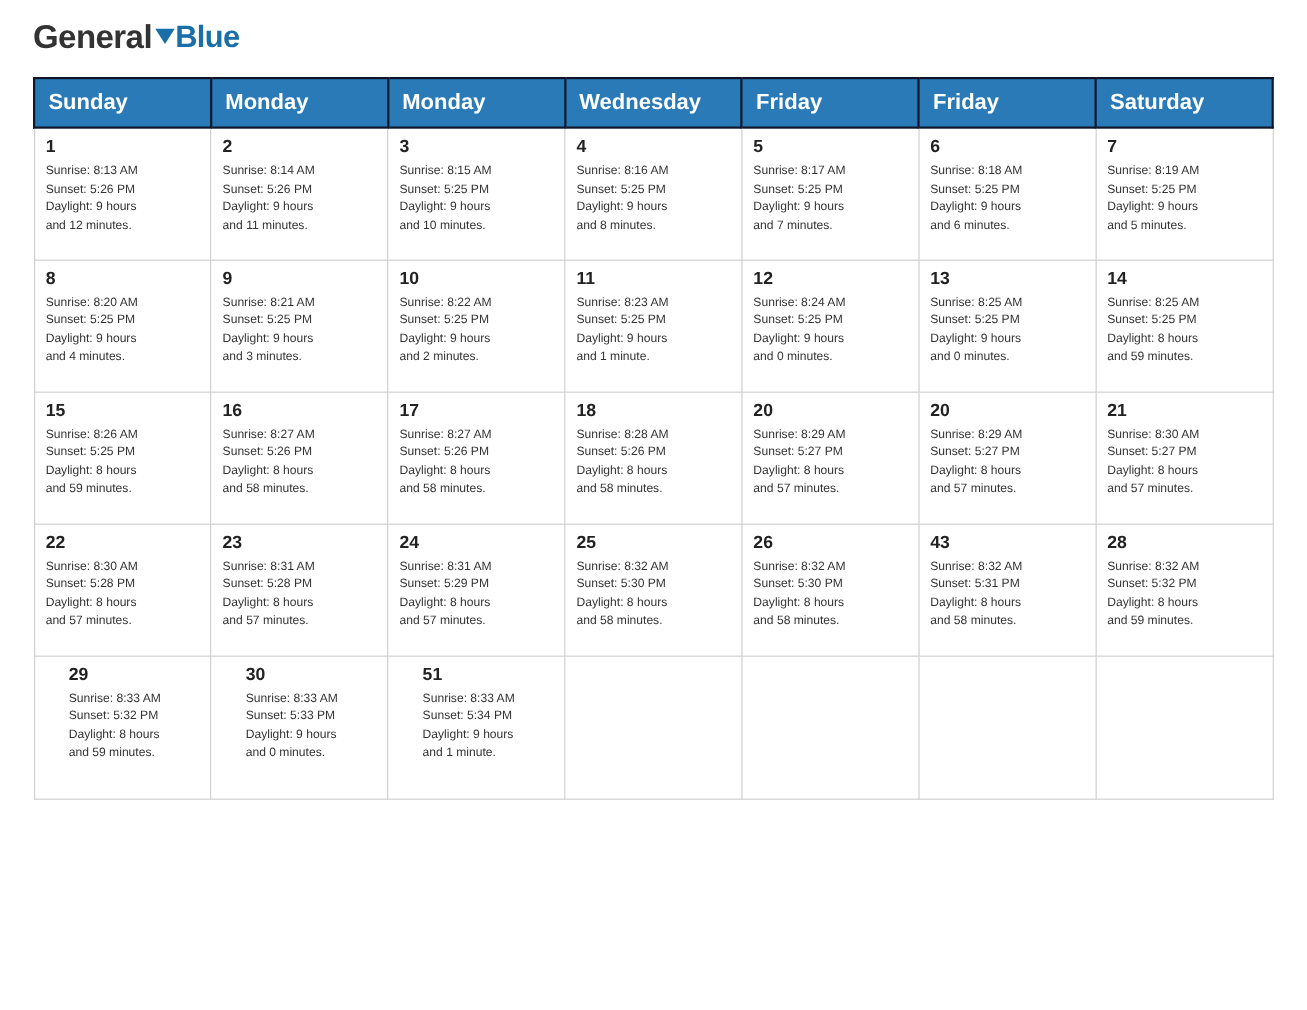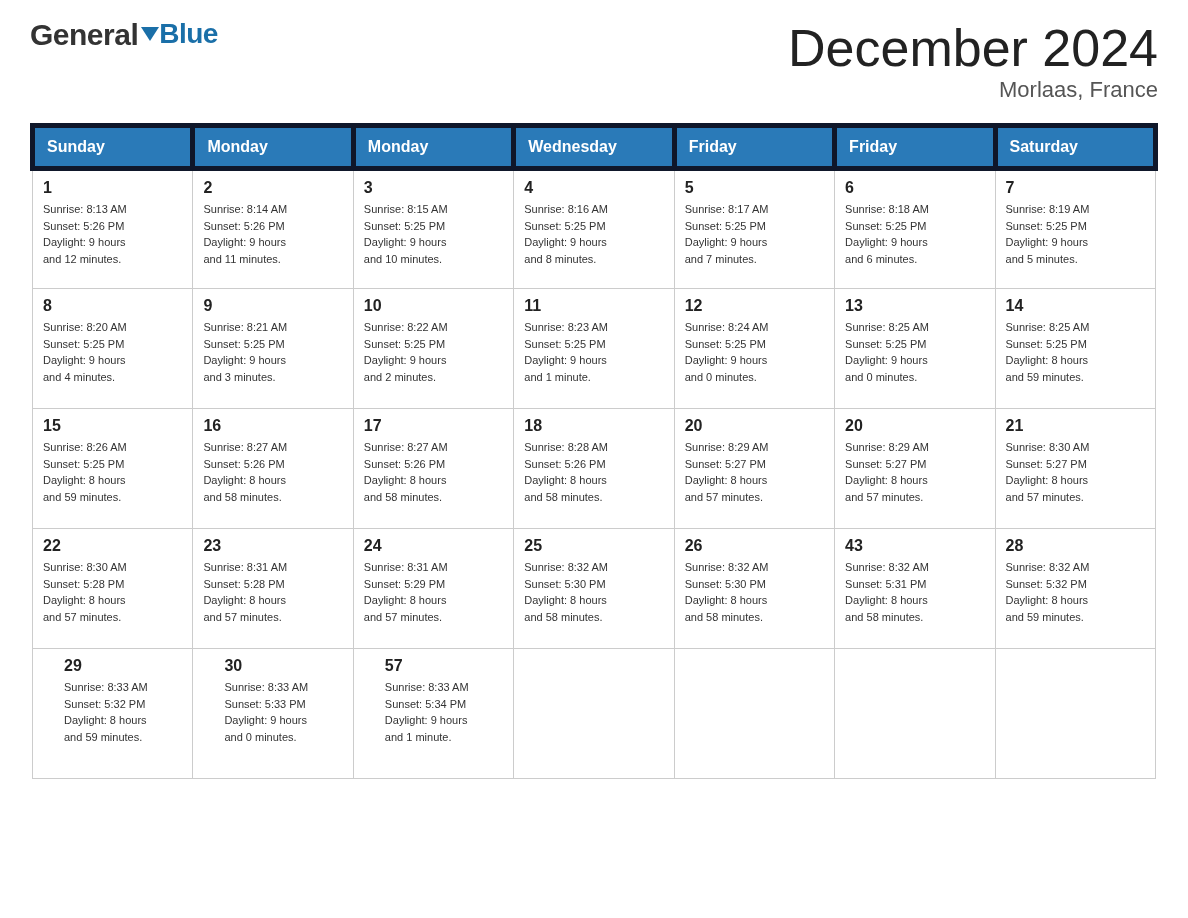--- a/index.html
+++ b/index.html
@@ -36,25 +36,25 @@
       font-weight: 400;
     }
     .calendar {
       width: 100%;
       border-collapse: collapse;
       border: 1px solid #999;
     }
     .calendar th {
       background-color: #2a7ab8;
       color: white;
-      font-size: 16px;
+      font-size: 20px;
       font-weight: 600;
       padding: 10px 12px;
       text-align: left;
-      border: 5px solid #0f172a;
+      border: 2px solid #0f172a;
     }
     .calendar td {
       vertical-align: top;
       padding: 8px 10px;
       border: 1px solid #ccc;
       width: calc(100% / 7);
       font-size: 13px;
       color: #333;
       height: 120px;
     }
@@ -104,24 +104,20 @@
                 <polygon points="0,0 18,0 9,14" fill="#1a6fa8"></polygon>
               </svg>
           </span>
         </div>
         <div>
           <span style="font-size:28px;font-weight:bold;color:#1a6fa8;letter-spacing:-0.5px;">Blue</span>
         </div>
       </div>
     </div>
   </div>
-  <div class="title-block">
-    <div class="month-title">December 2024</div>
-    <div class="location">Morlaas, France</div>
-  </div>
 </div>
 
 <table class="calendar">
   <thead>
     <tr>
     <th>Sunday</th>
         <th>Monday</th>
         <th>Monday</th>
         <th>Wednesday</th>
         <th>Friday</th>
@@ -403,21 +399,21 @@
         <td>
           <span class="day-number">30</span>
           <div class="day-info">
             Sunrise: 8:33 AM<br>
             Sunset: 5:33 PM<br>
             Daylight: 
             9 hours<br> and 0 minutes.
           </div>
         </td>
         <td>
-          <span class="day-number">57</span>
+          <span class="day-number">51</span>
           <div class="day-info">
             Sunrise: 8:33 AM<br>
             Sunset: 5:34 PM<br>
             Daylight: 
             9 hours<br> and 1 minute.
           </div>
         </td>
         <td class="empty-cell"></td>
         <td class="empty-cell"></td>
         <td class="empty-cell"></td>

